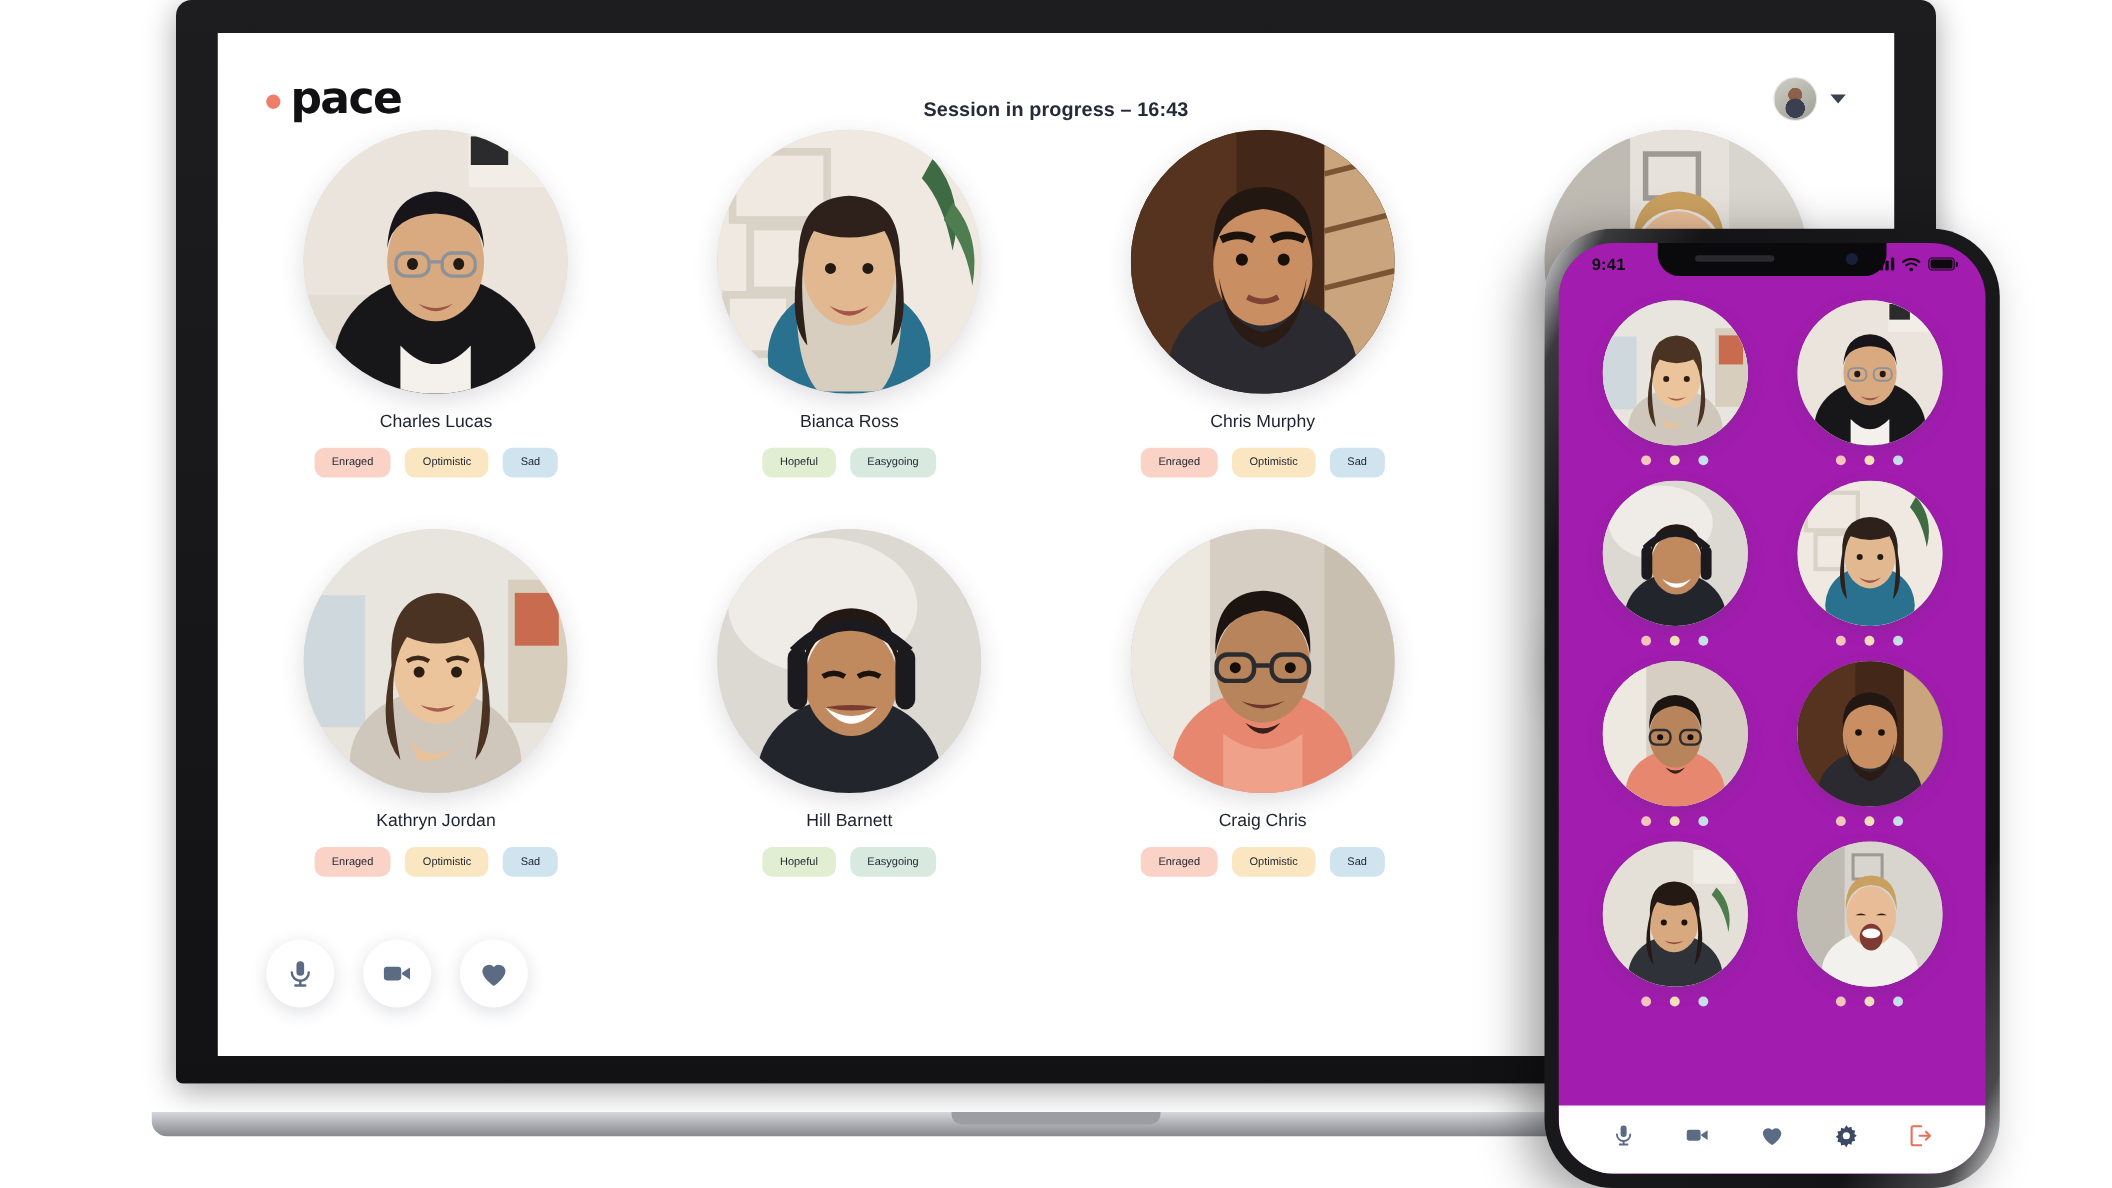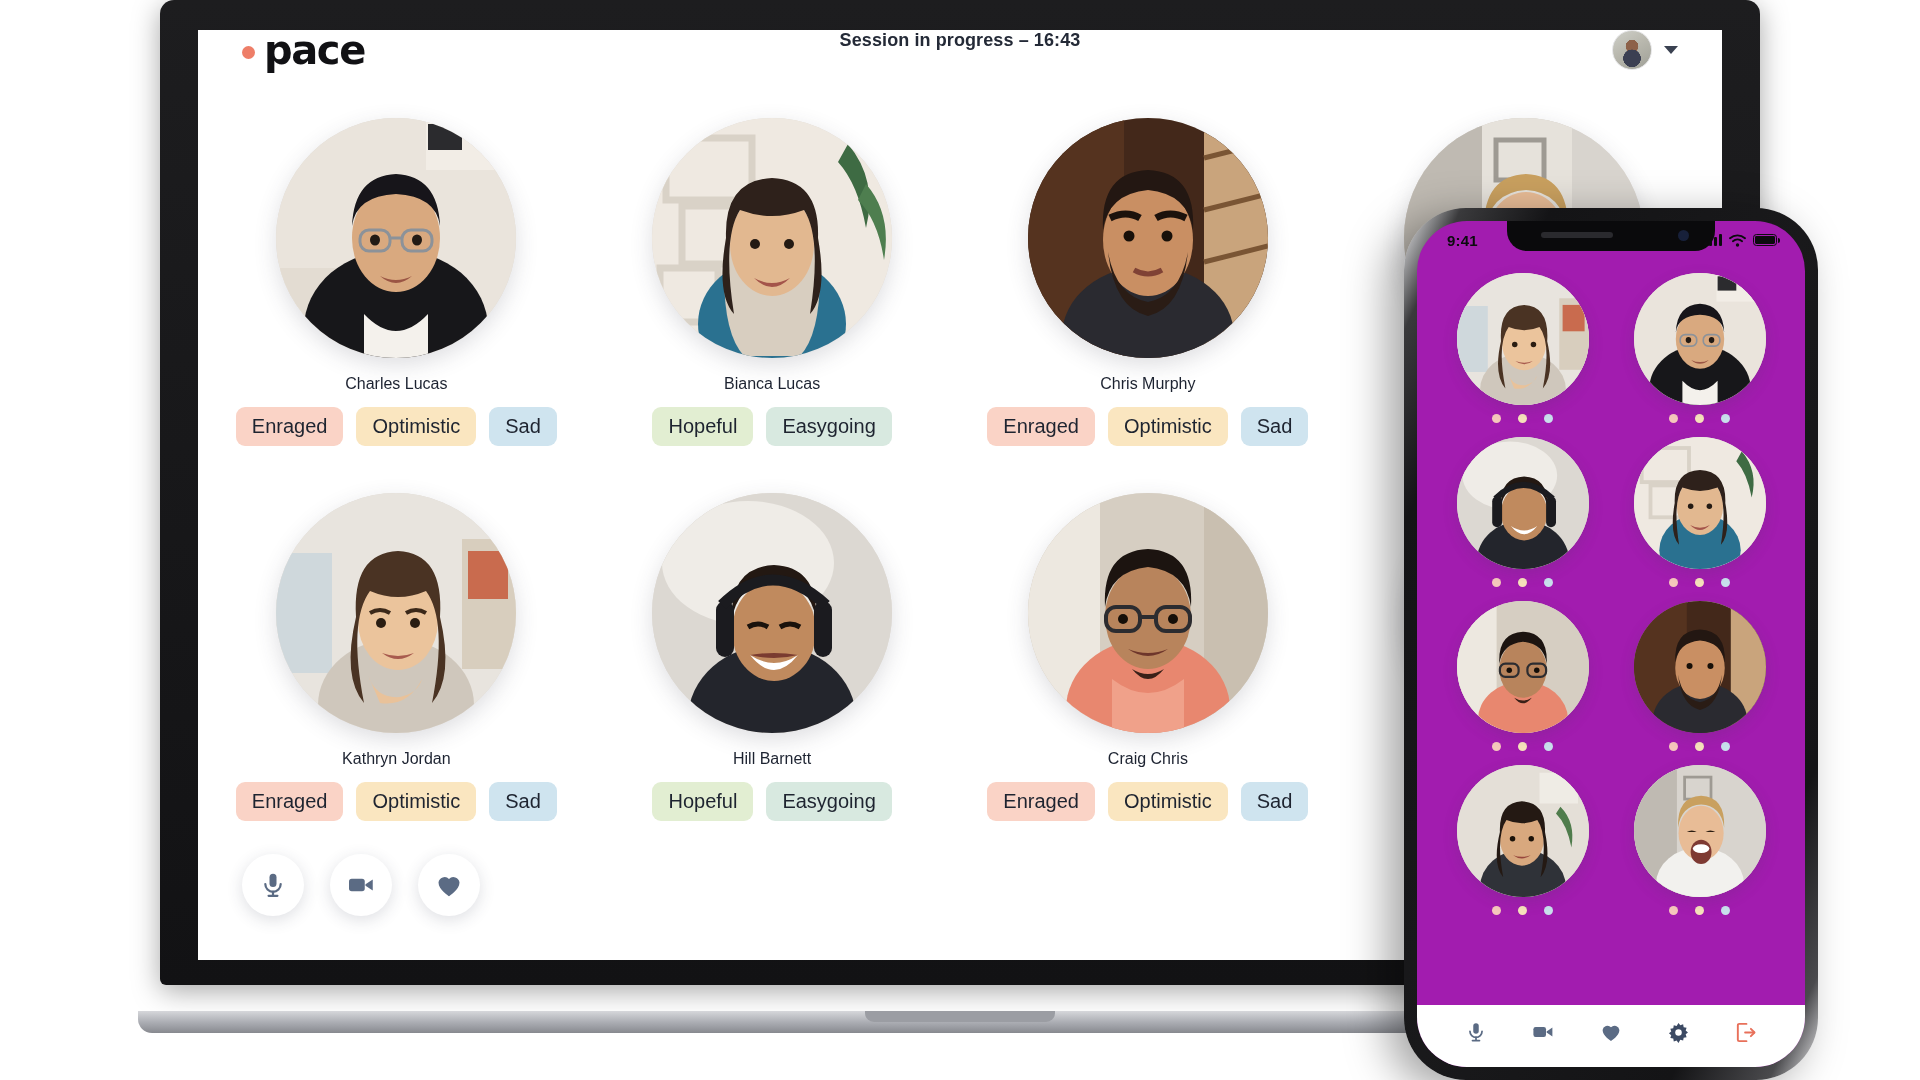--- a/index.html
+++ b/index.html
@@ -41,21 +41,21 @@
   .laptop-notch{
     position:absolute; left:50%; transform:translateX(-50%); top:1011px;
     width:190px; height:11px; background:#9b9da3;
     border-radius:0 0 9px 9px;
   }
 
   
   .app{ position:relative; width:100%; height:100%; background:#fff; }
 
   .app-header{
-    position:relative; height:80px; display:flex; align-items:flex-start;
+    position:relative; height:80px; display:flex; align-items:flex-end;
     padding:0 44px;
   }
   .logo{ display:flex; align-items:center; gap:9px; }
   .logo-dot{
     width:13px; height:13px; border-radius:50%;
     background:#EE7E68; display:block; margin-top:4px;
   }
   .logo-word{
     font-size:40px; font-weight:700; color:#111114;
     letter-spacing:-1.4px; line-height:1;
@@ -98,21 +98,21 @@
     box-shadow:0 7px 22px rgba(60,60,80,.17);
     overflow:hidden; position:relative; background:#ded9d2;
   }
   .vname{
     margin-top:17px; font-size:16px; font-weight:400;
     color:#1d2331; white-space:nowrap;
   }
   .tags{ margin-top:14px; display:flex; gap:13px; }
   .tag{
     padding:8px 16px; border-radius:9px;
-    font-size:20px; color:#1e2430; white-space:nowrap;
+    font-size:10px; color:#1e2430; white-space:nowrap;
   }
 
   
   .lap-toolbar{
     position:absolute; left:44px; bottom:44px;
     display:flex; gap:26px;
   }
   .rbtn{
     width:62px; height:62px; border-radius:50%;
     background:#ffffff;
@@ -258,21 +258,21 @@
                 <path d="M214 66 Q240 96 232 142 Q226 102 206 82Z" fill="#4E7E4F"></path>
                 <ellipse cx="120" cy="206" rx="74" ry="66" fill="#2A7190"></ellipse>
                 <path d="M74 118 Q66 210 92 238 L148 238 Q174 210 166 118Z" fill="#D8CEC0"></path>
                 <ellipse cx="120" cy="126" rx="42" ry="52" fill="#E2B890"></ellipse>
                 <path d="M74 120 Q72 62 120 60 Q168 62 166 120 Q176 176 158 196 Q170 120 152 92 Q120 104 88 92 Q70 120 82 196 Q64 176 74 120Z" fill="#2E211B"></path>
                 <ellipse cx="103" cy="126" rx="5" ry="5" fill="#241A13"></ellipse>
                 <ellipse cx="137" cy="126" rx="5" ry="5" fill="#241A13"></ellipse>
                 <path d="M102 160 Q120 178 138 160 Q120 170 102 160Z" fill="#A4544A"></path>
               </svg>
             </div>
-            <div class="vname">Bianca Lucas</div>
+            <div class="vname">Bianca Ross</div>
             <div class="tags">
               <span class="tag" style="background:#E2EED2">Hopeful</span>
               <span class="tag" style="background:#D8E9E0">Easygoing</span>
             </div>
           </div>
 
           <div class="cell">
             <div class="vtile">
               <svg class="f" viewBox="0 0 240 240" preserveAspectRatio="xMidYMid slice">
                 <rect width="240" height="240" fill="#43281A"></rect>

